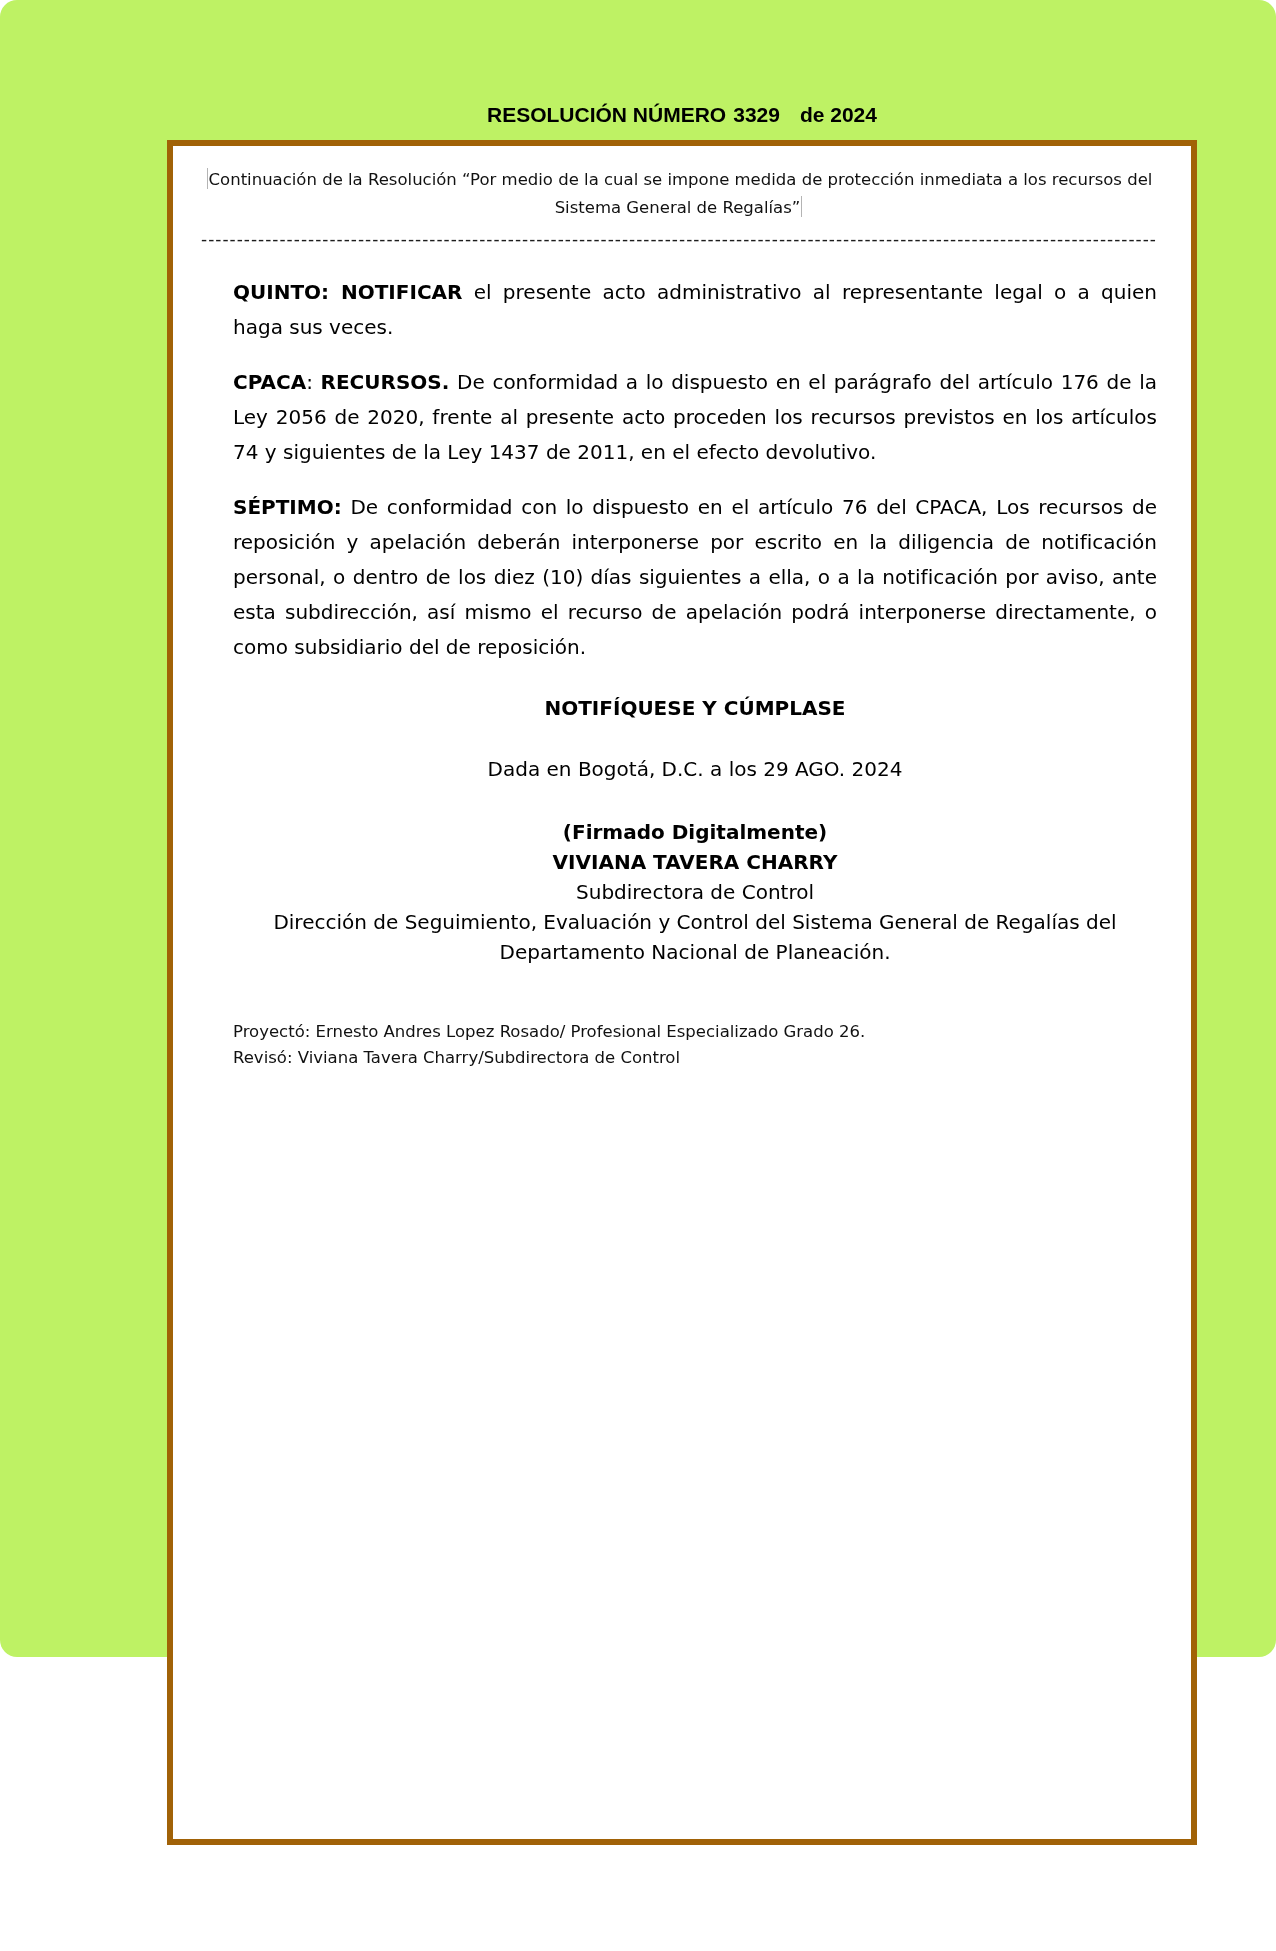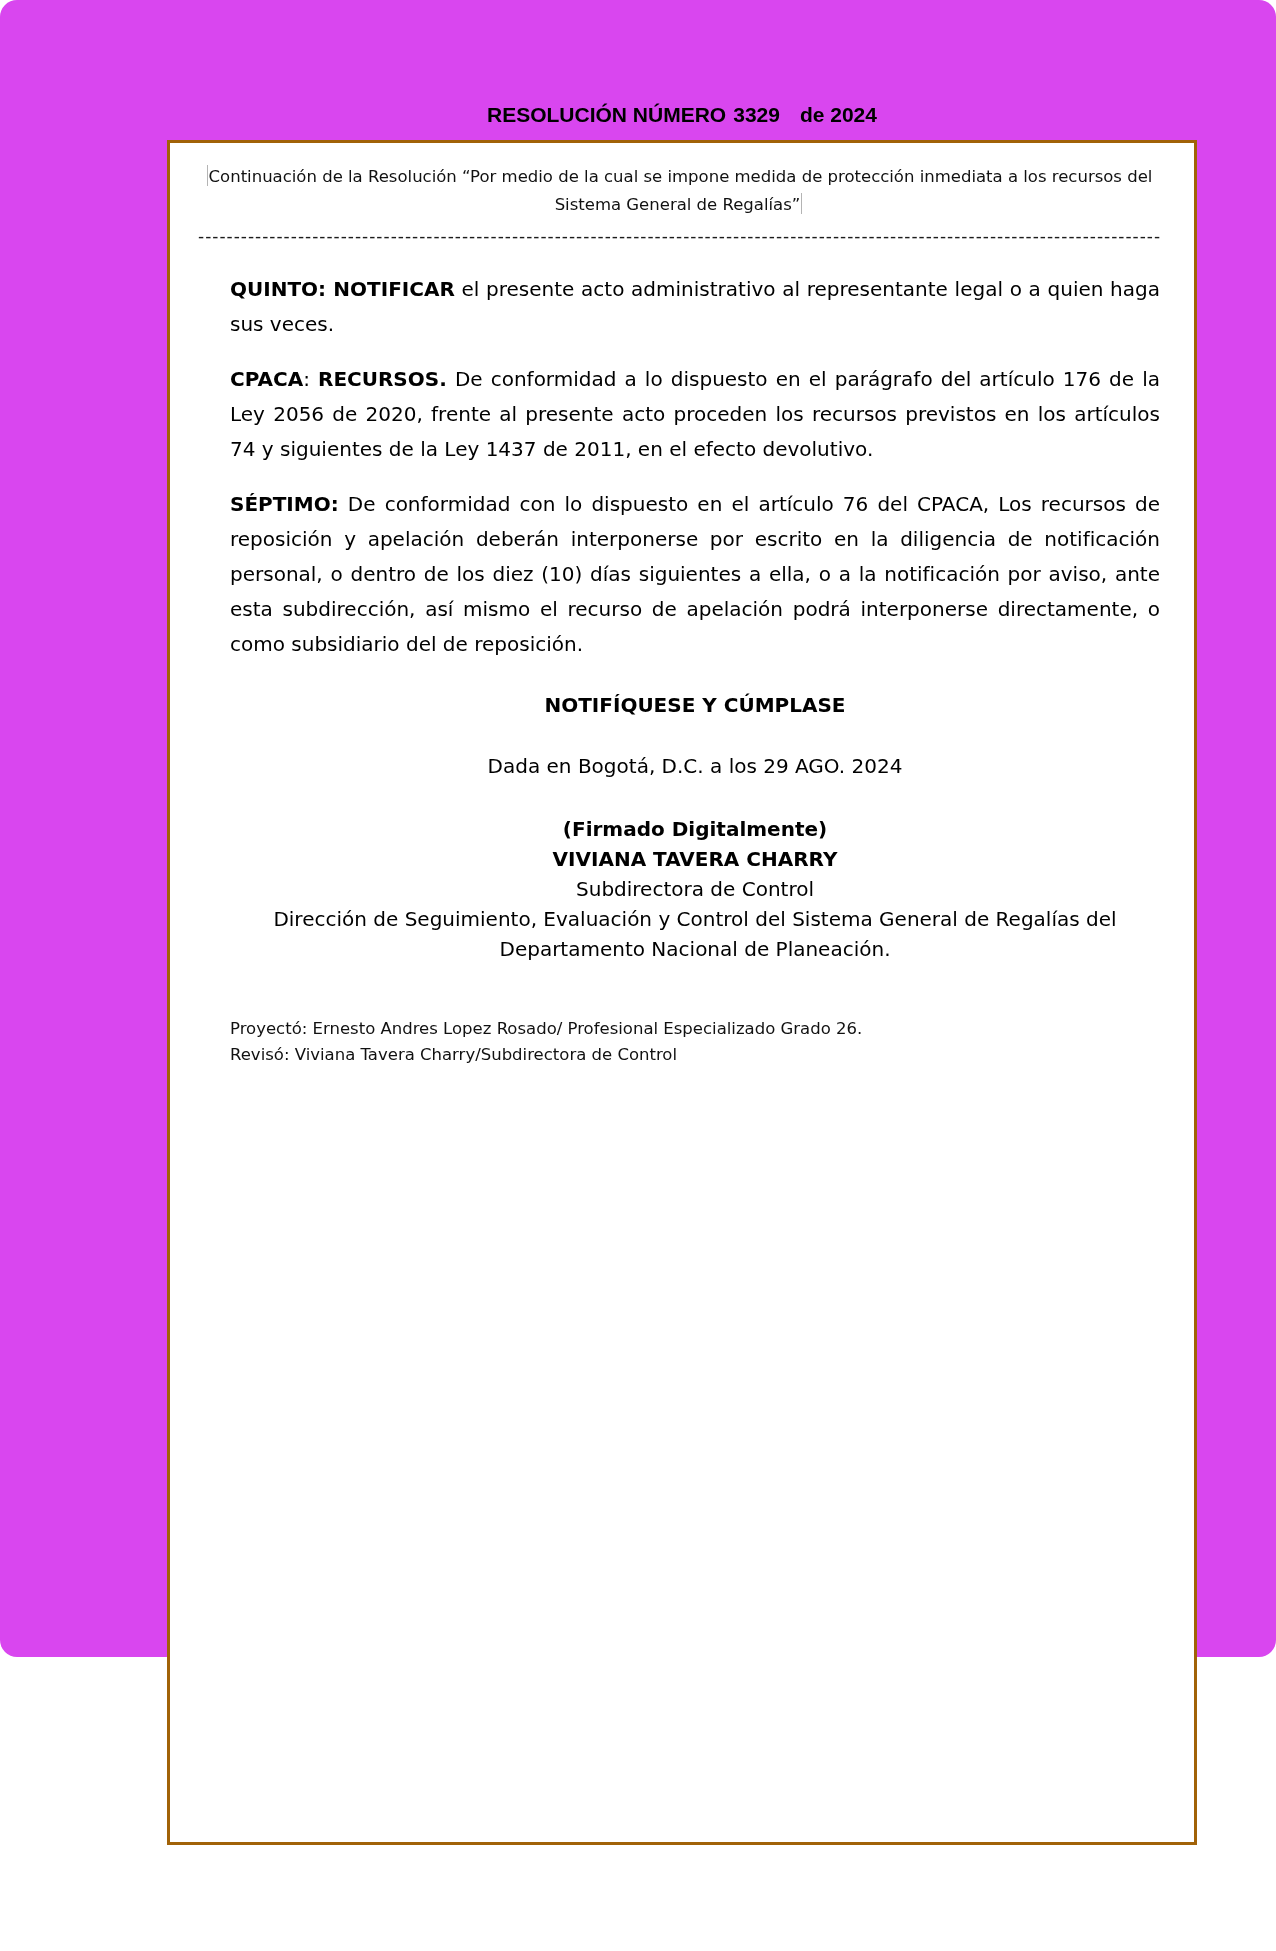--- a/index.html
+++ b/index.html
@@ -3,42 +3,42 @@
 <meta charset="utf-8">
 <style>
   html, body { margin: 0; padding: 0; background: #ffffff; }
   body {
     width: 1276px; height: 1951px;
     font-family: "DejaVu Sans", sans-serif;
     color: #000;
     position: relative;
     overflow: hidden;
   }
-  .page { width: 1276px; height: 1657px; background: #d946ef; border-radius: 17px; }
+  .page { width: 1276px; height: 1657px; background: #bef264; border-radius: 17px; }
 
   .res-header {
     padding-top: 102px;
     margin-left: 167px;
     width: 1030px;
     text-align: center;
     font-family: "Liberation Sans", sans-serif;
     font-weight: bold;
     font-size: 21px;
     line-height: 26px;
     white-space: nowrap;
   }
   .res-header .res-num { margin-left: 7px; }
   .res-header .res-year { margin-left: 20px; }
 
   .doc-box {
     box-sizing: border-box;
     margin: 12px 0 0 167px;
     width: 1030px;
     height: 1705px;
-    border: 3px solid #a16207;
+    border: 6px solid #a16207;
     padding: 20px 34px 0 28px;
     background: #fff;
   }
 
   .continuation {
     font-size: 16.5px;
     line-height: 28px;
     text-align: center;
     color: #111;
   }

